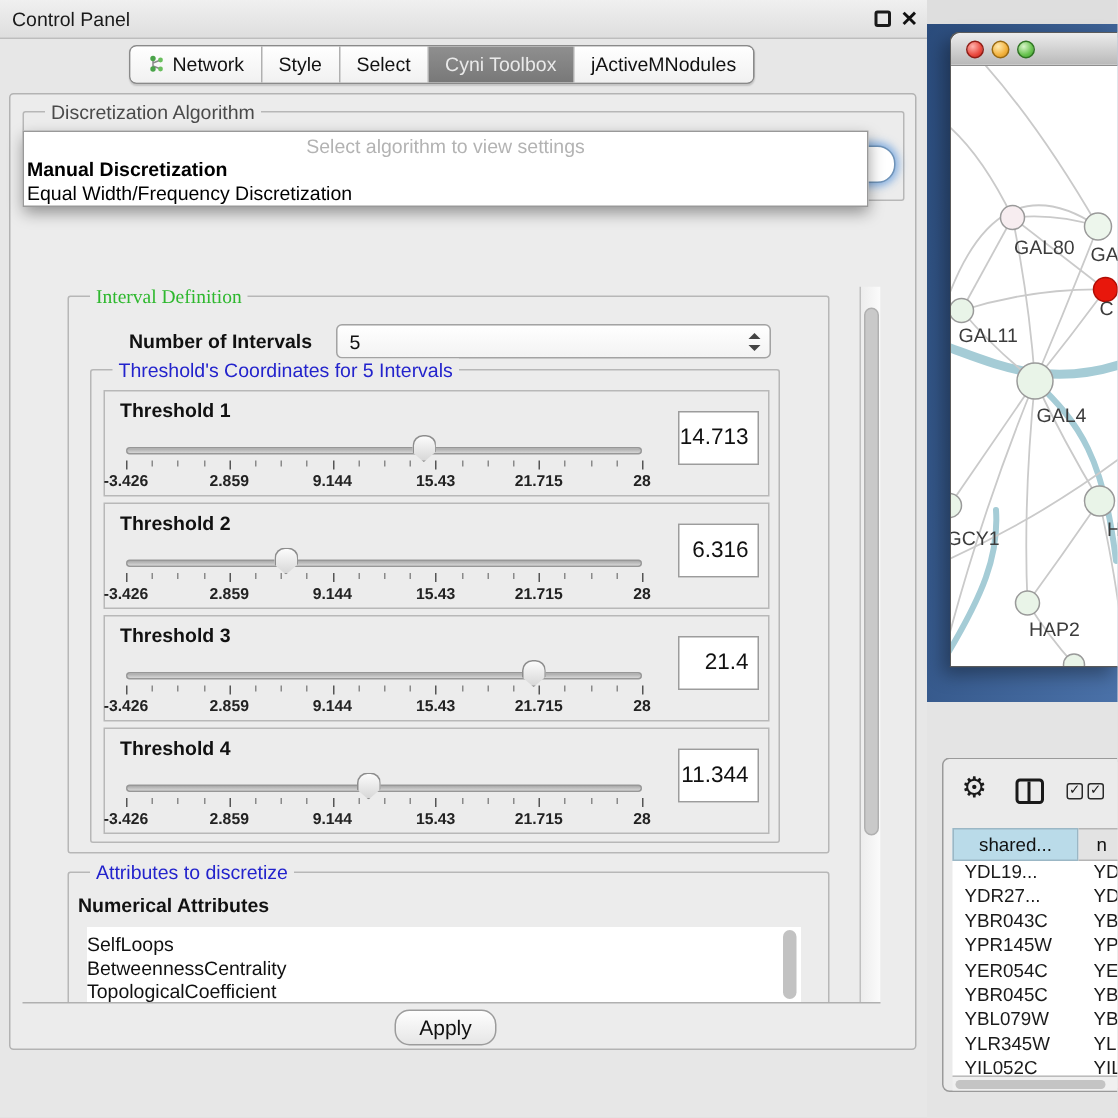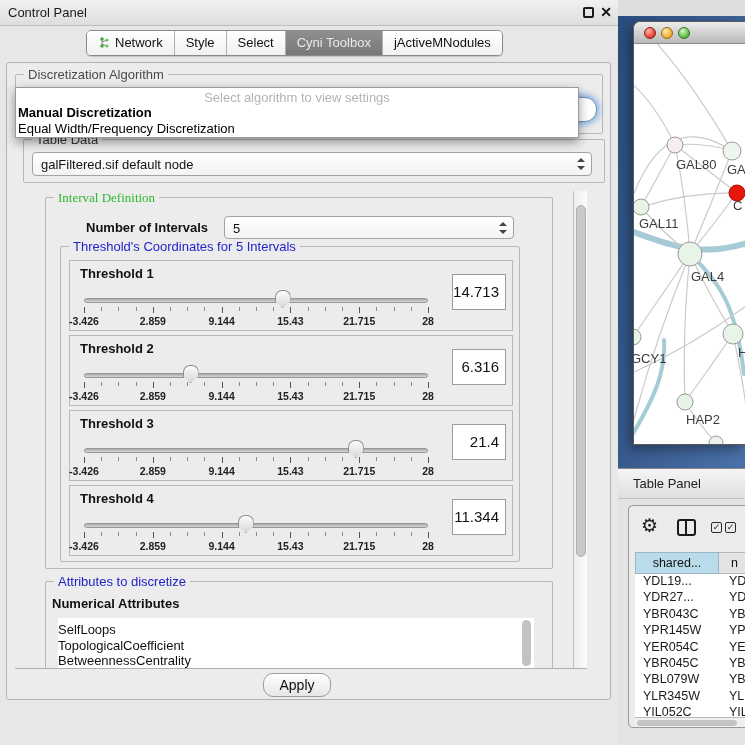--- a/index.html
+++ b/index.html
@@ -23,21 +23,21 @@
     background:linear-gradient(#ffffff,#f1f1f1); cursor:pointer; display:flex; align-items:center; gap:5px; white-space:nowrap; }
   .seg:first-child { border-left:none; }
   .seg.sel { background:linear-gradient(#8f8f8f,#787878); color:#e9e9e9; }
   .tab-icon svg { display:block; }
 
   .cp-content { position:absolute; left:6px; top:62px; width:605px; height:638px;
     background:#ececec; border:1px solid #b3b3b3; border-radius:3px; }
 
   
   .groupbox { position:absolute; border:1px solid #b7b7b7; border-radius:2px; }
-  .legend { position:absolute; top:-8px; left:8px; background:#ececec; padding:0 4px;
+  .legend { position:absolute; top:-8px; left:14px; background:#ececec; padding:0 4px;
     font-size:13px; color:#333; white-space:nowrap; }
   .legend.green { color:#2eb82e;font-family:Liberation Serif, serif; }
   .legend.blue  { color:#2323cc; }
   .legend.dim   { color:#4a4a4a; }
 
   
   .combo { position:absolute; background:linear-gradient(#ffffff,#f3f3f3); border:1px solid #a3a3a3;
     border-radius:4px; font-size:13px; color:#111; cursor:pointer; }
   .combo .val { position:absolute; left:8px; top:50%; transform:translateY(-50%); white-space:nowrap; }
   .spinner { position:absolute; right:7px; top:50%; transform:translateY(-50%); width:7px; height:12px; }
@@ -177,30 +177,20 @@
       <span class="legend dim">Discretization Algorithm</span>
     </div>
     <div class="algo-combo-fragment"></div>
 
     <div class="algo-popup">
       <div class="prompt">Select algorithm to view settings</div>
       <div class="opt first">Manual Discretization</div>
       <div class="opt">Equal Width/Frequency Discretization</div>
     </div>
 
-    <div class="groupbox" style="left:16px; top:76px; width:582px; height:44px;">
-      <span class="legend">Table Data</span>
-      <div class="combo" style="left:8px; top:12px; width:560px; height:24px;">
-        <span class="val">galFiltered.sif default node</span>
-        <span class="spinner">
-            <i class="up"></i>
-            <i class="dn"></i>
-          </span>
-      </div>
-    </div>
 
     <div class="viewport">
 
       <div class="groupbox" style="left:30px; top:6px; width:508px; height:372px;">
         <span class="legend green">Interval Definition</span>
         <span class="noi-label">Number of Intervals</span>
         <div class="combo" style="left:178px; top:18px; width:290px; height:23px;">
           <span class="val">5</span>
           <span class="spinner">
               <i class="up"></i>
@@ -352,22 +342,22 @@
               <div class="t-value">11.344</div>
             </div>
           </div>
       </div>
 
       <div class="groupbox" style="left:30px; top:390px; width:508px; height:92px;">
         <span class="legend blue">Attributes to discretize</span>
         <span class="attr-title">Numerical Attributes</span>
         <div class="attr-list" id="attr-list">
           <div class="list-item">SelfLoops</div>
+            <div class="list-item">BetweennessCentrality</div>
             <div class="list-item">TopologicalCoefficient</div>
-            <div class="list-item">BetweennessCentrality</div>
             <div class="list-scroll"></div>
         </div>
       </div>
 
       <div class="main-scroll">
         <div class="main-thumb"></div>
       </div>
     </div>
 
     <div class="apply-btn">Apply</div>
@@ -428,23 +418,20 @@
               <text x="104" y="313" font-size="13" fill="#3c3c3c" font-family="Liberation Sans, sans-serif">H</text>
               <circle cx="51" cy="358" r="8" fill="#e9f4e8" stroke="#9a9a9a"></circle>
               <text x="52" y="380" font-size="13" fill="#3c3c3c" font-family="Liberation Sans, sans-serif">HAP2</text>
               <circle cx="82" cy="399" r="7" fill="#e9f4e8" stroke="#9a9a9a"></circle>
             </g>
         </svg>
       </div>
     </div>
   </div>
 
-  <div class="tp-titlebar">
-    <span class="tp-title">Table Panel</span>
-  </div>
 
   <div class="tp-card">
     <span class="gear-icon">⚙</span>
     <span class="split-icon"></span>
     <span class="cbx one">✓</span>
     <span class="cbx two">✓</span>
 
     <div class="tp-header">
       <div class="tp-h1">shared...</div>
       <div class="tp-h2">n</div>

